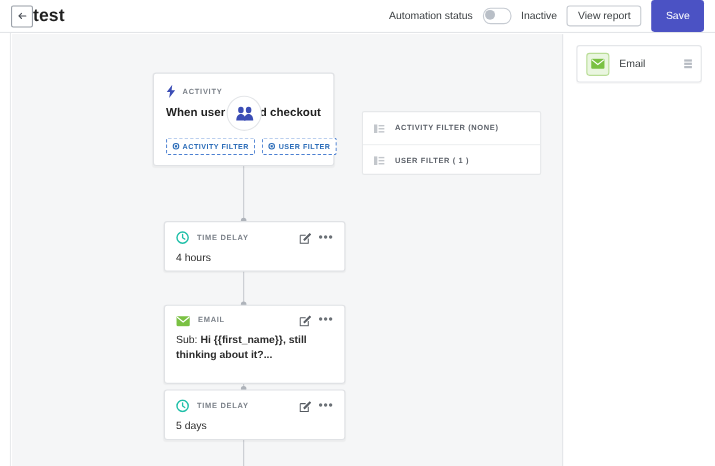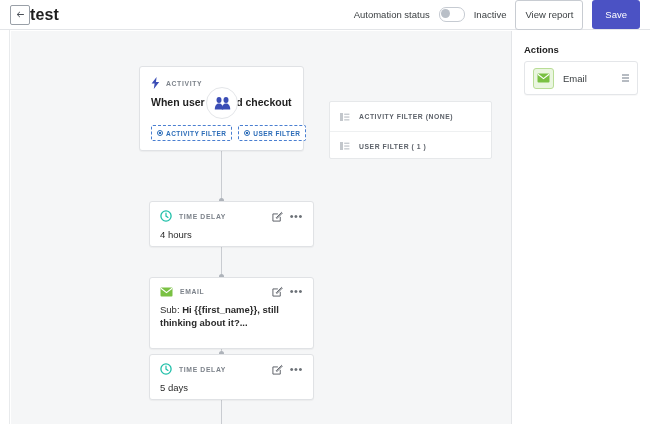--- a/index.html
+++ b/index.html
@@ -75,21 +75,21 @@
     border-radius: 50%;
     background: #b9bfc7;
     top: 1px;
     left: 1.5px;
   }
   .status-text {
     font-size: 9.5px;
     color: #3c4043;
   }
   .btn-outline {
-    height: 30px;
+    height: 19px;
     padding: 0 9px;
     border: 1px solid #c8ccd2;
     border-radius: 3px;
     background: #ffffff;
     font-size: 9.5px;
     color: #3c4043;
     display: flex;
     align-items: center;
     cursor: pointer;
     font-family: "Liberation Sans", sans-serif;
@@ -507,21 +507,20 @@
         <span class="dots">•••</span>
       </div>
     </div>
     <div class="step-body">5 days</div>
   </div>
 
 </div>
 
 <div class="right-panel">
 
-  <div class="panel-section-title">Actions</div>
   <div class="panel-card">
     <span class="panel-icon icon-email-box">
       <svg width="13" height="10" viewBox="0 0 13 10">
         <rect x="0.5" y="0.5" width="12" height="9" rx="1" fill="#7ac143"></rect>
         <path d="M0.9 1.2 L6.5 5.6 L12.1 1.2" fill="none" stroke="#ffffff" stroke-width="1.1"></path>
       </svg>
     </span>
     <span class="panel-label">Email</span>
     <span class="drag-handle">
       <span></span>

